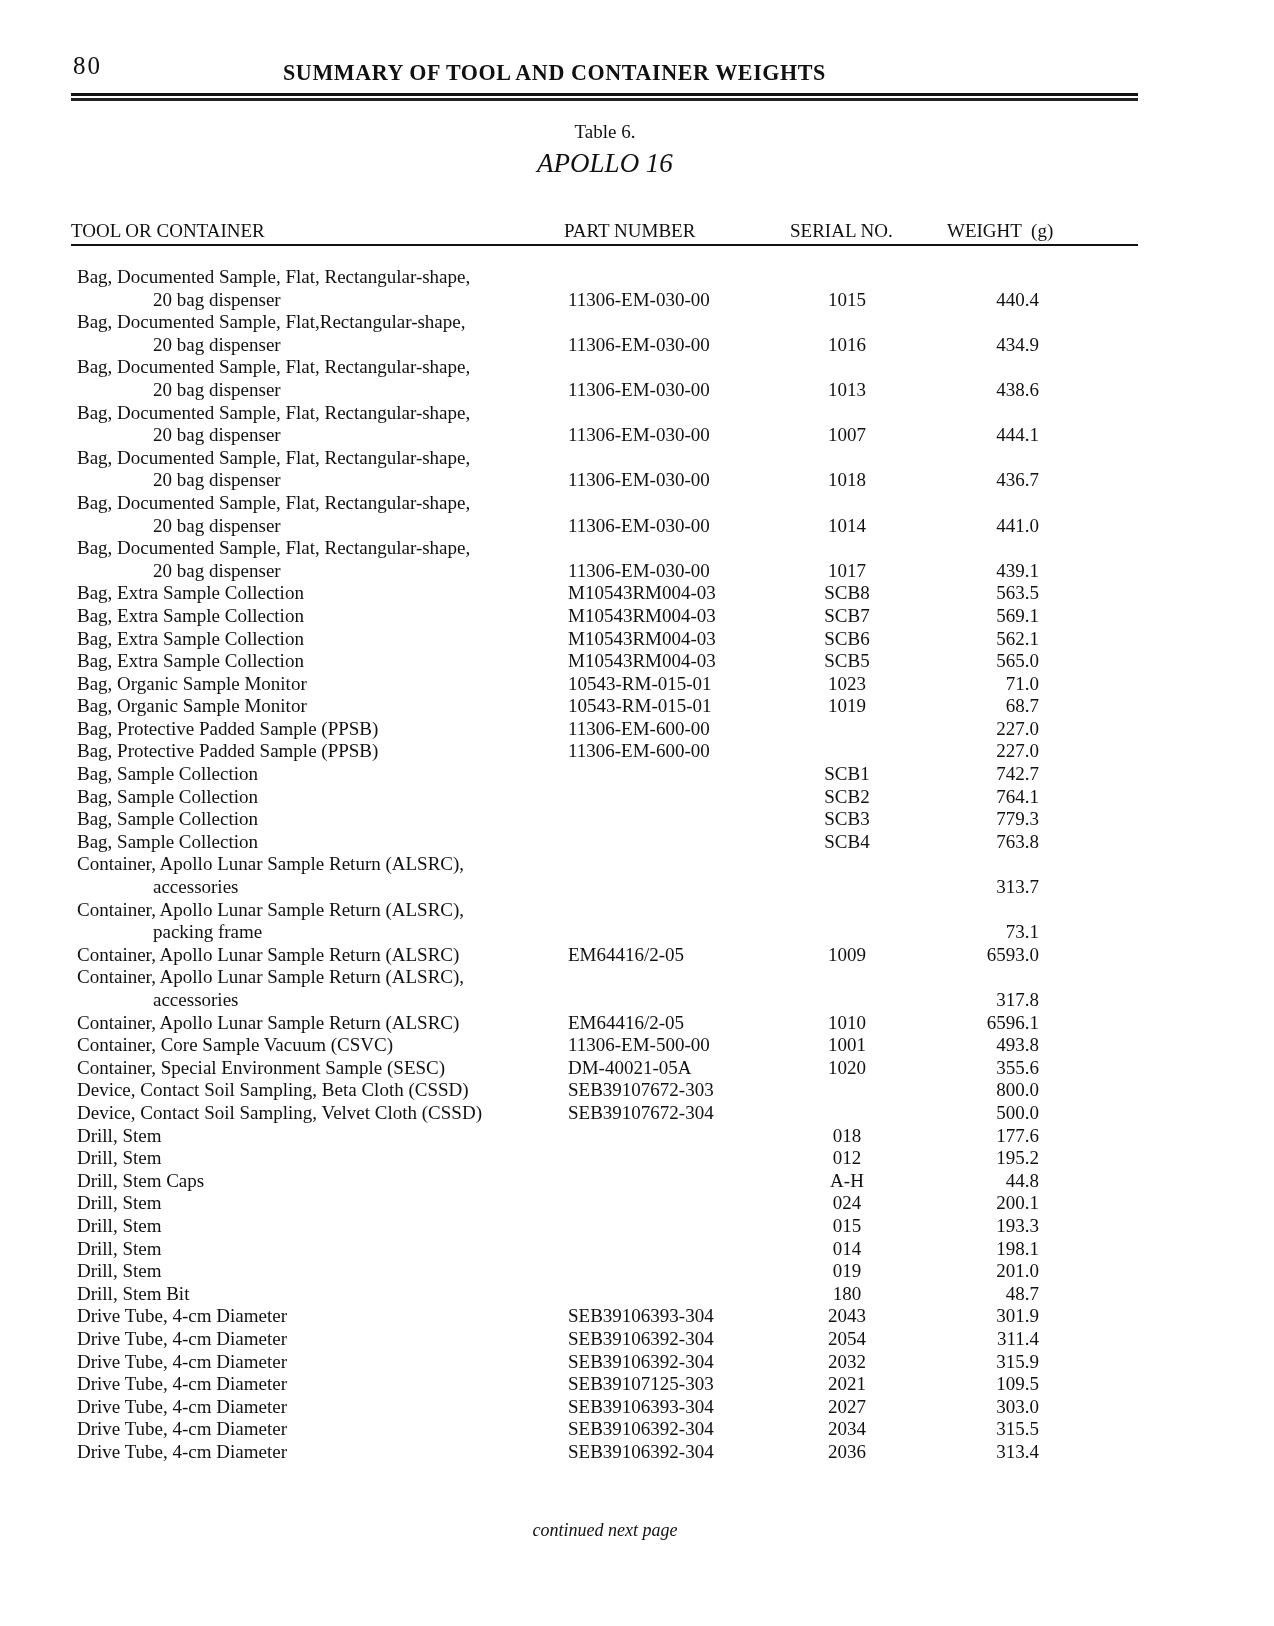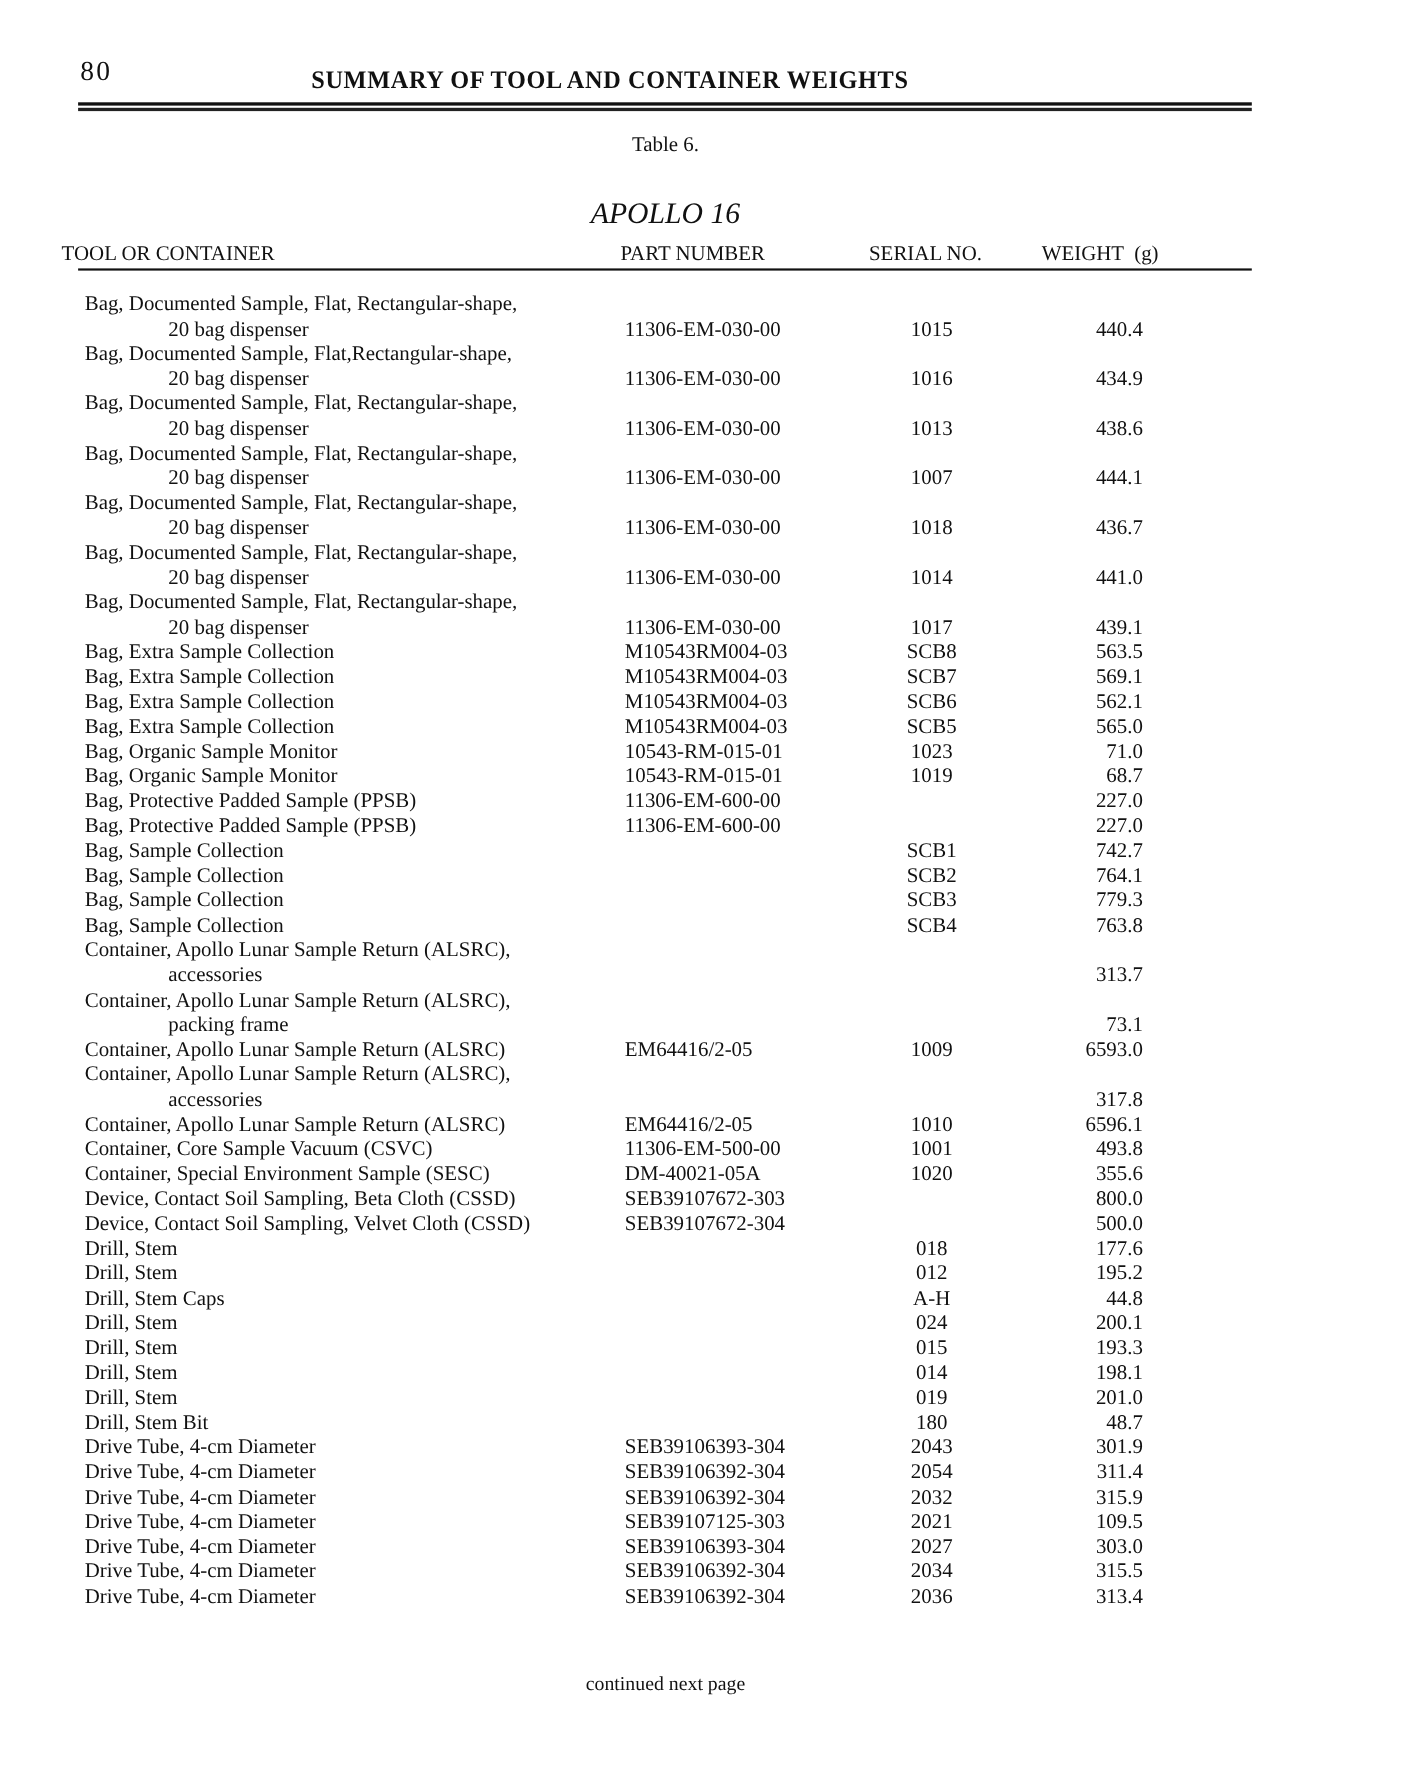--- a/index.html
+++ b/index.html
@@ -13,53 +13,53 @@
   .running-title {
     position: absolute; left: 283px; top: 60px; font-size: 23px; font-weight: bold;
     letter-spacing: 0.6px; transform: scaleX(0.96); transform-origin: left top;
   }
   .rule-top1 { position: absolute; left: 71px; top: 93px; width: 1067px; height: 3px; background: #111; }
   .rule-top2 { position: absolute; left: 71px; top: 98px; width: 1067px; height: 3px; background: #222; }
   .table-caption {
     position: absolute; left: 0; width: 1210px; top: 121px; text-align: center; font-size: 19px;
   }
   .table-title {
-    position: absolute; left: 0; width: 1210px; top: 179px; text-align: center;
+    position: absolute; left: 0; width: 1210px; top: 148px; text-align: center;
     font-size: 27px; font-style: italic;
   }
   .col-head {
     position: absolute; top: 220px; font-size: 19px; white-space: nowrap;
   }
   .rule-head { position: absolute; left: 71px; top: 244px; width: 1067px; height: 2px; background: #111; }
 
   .tbl { position: absolute; left: 77px; top: 266px; width: 1040px; }
   .row { position: relative; font-size: 19px; line-height: 22.6px; }
   .row .name { padding-left: 0; white-space: nowrap; }
   .row .name .l2 { display: block; padding-left: 76px; }
   .row .part { position: absolute; left: 491px; bottom: 0; white-space: nowrap; }
   .row .serial { position: absolute; right: 210px; width: 120px; text-align: center; bottom: 0; white-space: nowrap; }
   .row .weight { position: absolute; right: 78px; width: 120px; text-align: right; bottom: 0; white-space: nowrap; }
 
   .footer-note {
     position: absolute; left: 0; width: 1210px; top: 1520px; text-align: center;
-    font-size: 18px; 
+    font-size: 18px; font-style: italic;
   }
 </style>
 </head>
 <body>
 
 <div class="page-num">80</div>
 <div class="running-title">SUMMARY OF TOOL AND CONTAINER WEIGHTS</div>
 <div class="rule-top1"></div>
 <div class="rule-top2"></div>
 
 <div class="table-caption">Table 6.</div>
 <div class="table-title">APOLLO 16</div>
 
-<div class="col-head" style="left:56px;">TOOL OR CONTAINER</div>
+<div class="col-head" style="left:71px;">TOOL OR CONTAINER</div>
 <div class="col-head" style="left:564px;">PART NUMBER</div>
 <div class="col-head" style="left:790px;">SERIAL NO.</div>
 <div class="col-head" style="left:947px; white-space:pre;">WEIGHT  (g)</div>
 <div class="rule-head"></div>
 
 <div class="tbl" id="tbl">
     <div class="row">
       <div class="name"><span>Bag, Documented Sample, Flat, Rectangular-shape,</span><span class="l2">20 bag dispenser</span></div>
       <div class="part">11306-EM-030-00</div>
       <div class="serial">1015</div>

